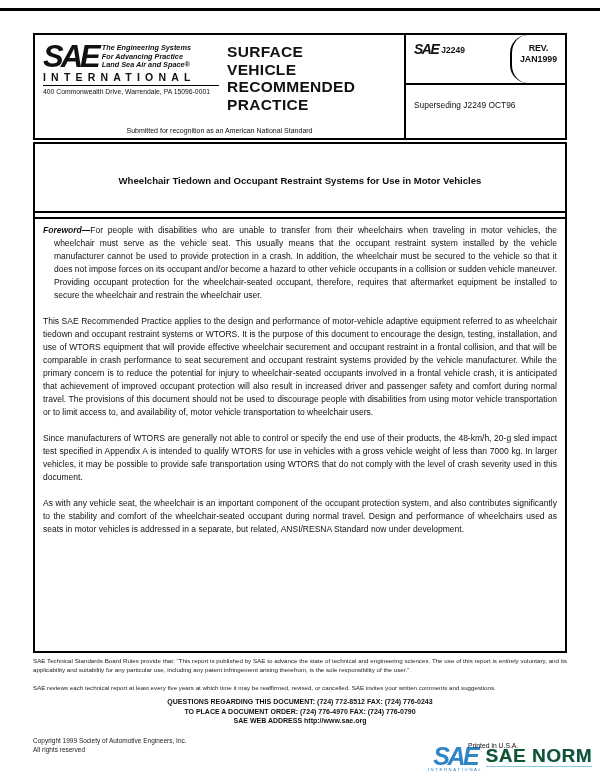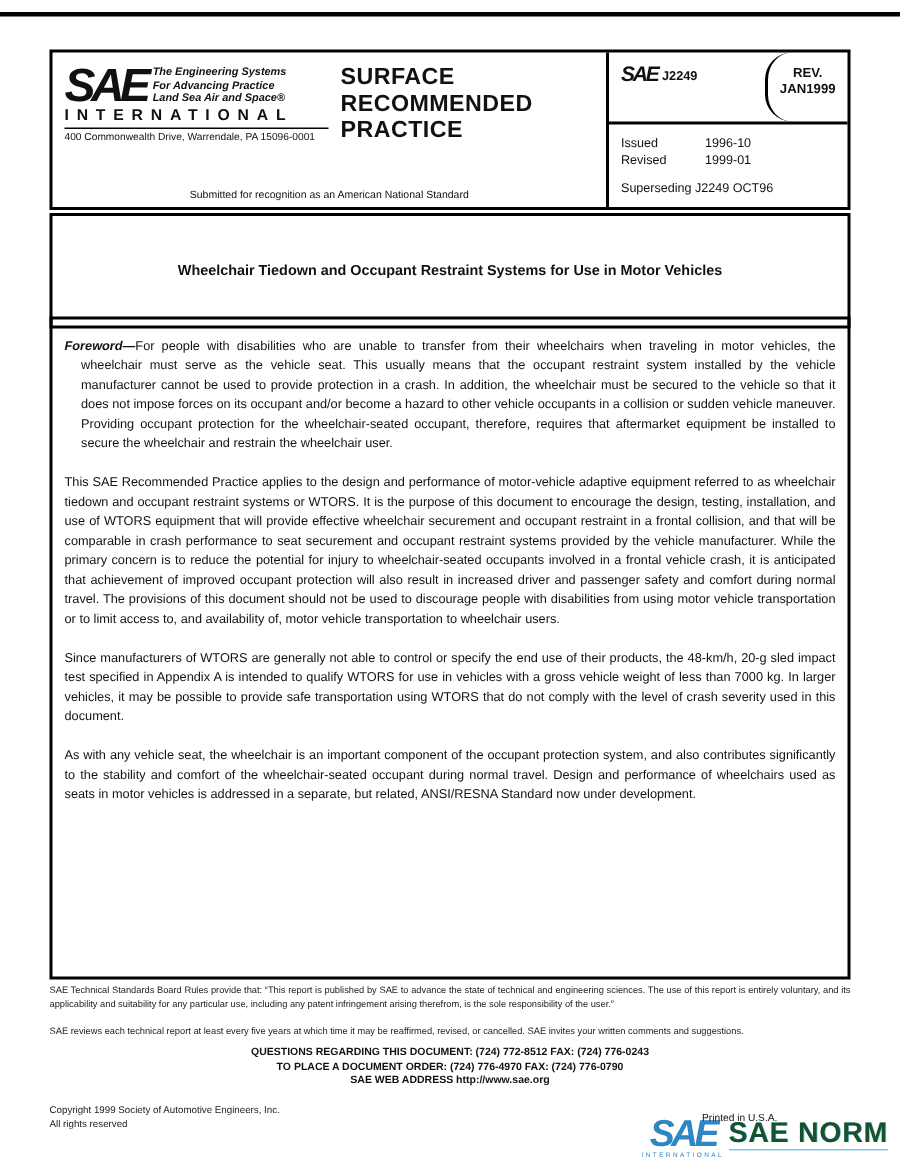--- a/index.html
+++ b/index.html
@@ -85,44 +85,39 @@
             <div>For Advancing Practice</div>
             <div>Land Sea Air and Space®</div>
           </div>
         </div>
         <div class="logo-intl">INTERNATIONAL</div>
         <div class="logo-rule"></div>
         <div class="logo-addr">400 Commonwealth Drive, Warrendale, PA 15096-0001</div>
       </div>
       <div class="doc-type">
         <div>SURFACE</div>
+        <div>VEHICLE</div>
         <div>RECOMMENDED</div>
         <div>PRACTICE</div>
       </div>
       <div class="submitted">Submitted for recognition as an American National Standard</div>
     </div>
 
     <div class="header-right">
       <div class="hr-top">
         <div class="hr-code">
           <span class="mini-sae">SAE</span>
           <span class="code-num">J2249</span>
         </div>
         <div class="hr-rev">
           <div>REV.</div>
           <div>JAN1999</div>
         </div>
       </div>
       <div class="hr-dates">
-        <div class="date-grid">
-          <span>Issued</span>
-          <span>1996-10</span>
-          <span>Revised</span>
-          <span>1999-01</span>
-        </div>
         <div class="superseding">Superseding J2249 OCT96</div>
       </div>
     </div>
   </div>
 
   <div class="title-box">
     <div class="doc-title">Wheelchair Tiedown and Occupant Restraint Systems for Use in Motor Vehicles</div>
   </div>
 
   <div class="body-box">

